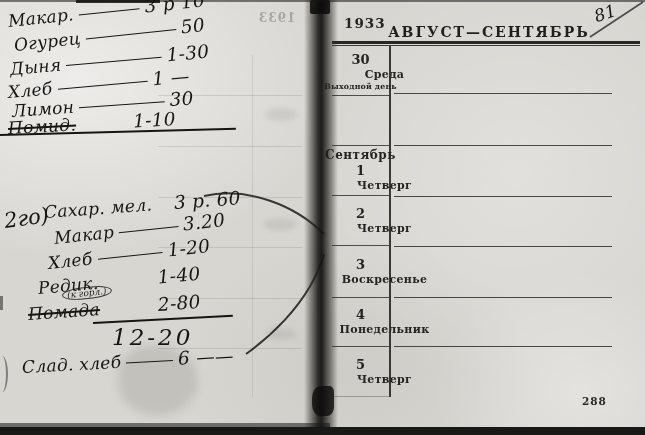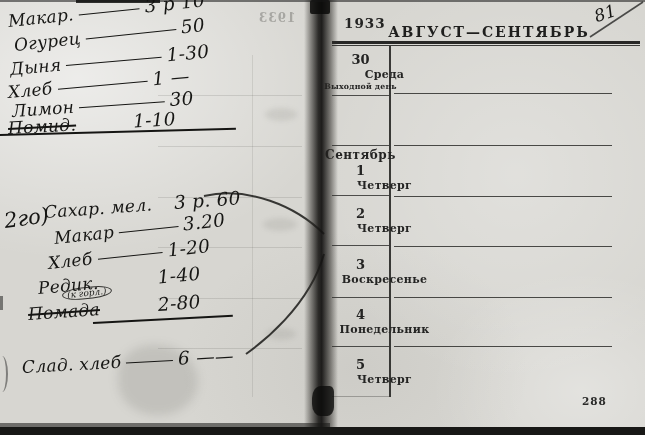--- a/index.html
+++ b/index.html
@@ -147,20 +147,21 @@
       <span class="conn" style="border-top-color:transparent"></span>
       <span class="pr">1-40</span>
     </div>
     <div class="hinsert" style="left:62px;top:287px">(к горл.)</div>
     <div class="hline hand" style="left:28px;top:303px;width:173px;transform:rotate(-4deg)">
       <span class="nm strike">Помада</span>
       <span class="conn" style="border-top-color:transparent"></span>
       <span class="pr">2-80</span>
     </div>
     <div class="sumrule" style="left:93px;top:322px;width:140px;transform:rotate(-3deg)"></div>
+    <div class="htotal" style="left:112px;top:324px;font-size:23px">12-20</div>
 
     <div class="hline hand" style="left:22px;top:356px;width:212px;transform:rotate(-3deg)">
       <span class="nm">Слад. хлеб</span>
       <span class="conn"></span>
       <span class="pr">6 ——</span>
     </div>
   </div>
 
   <div class="page-right">
     <div class="cal-year">1933</div>

